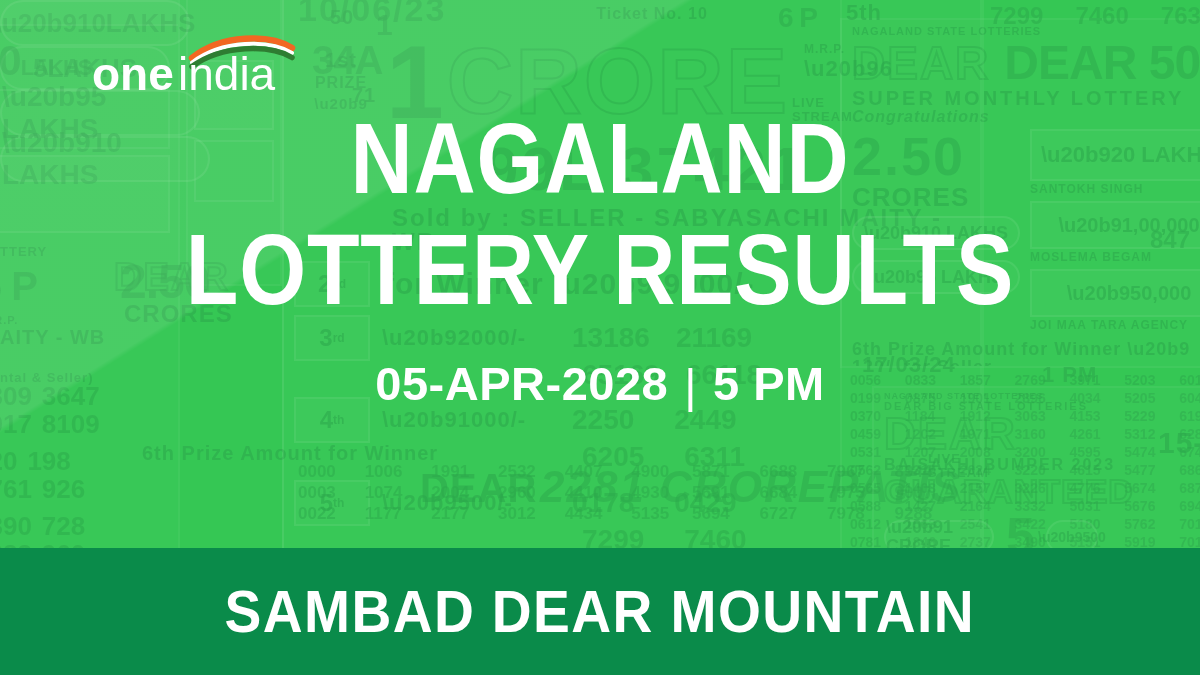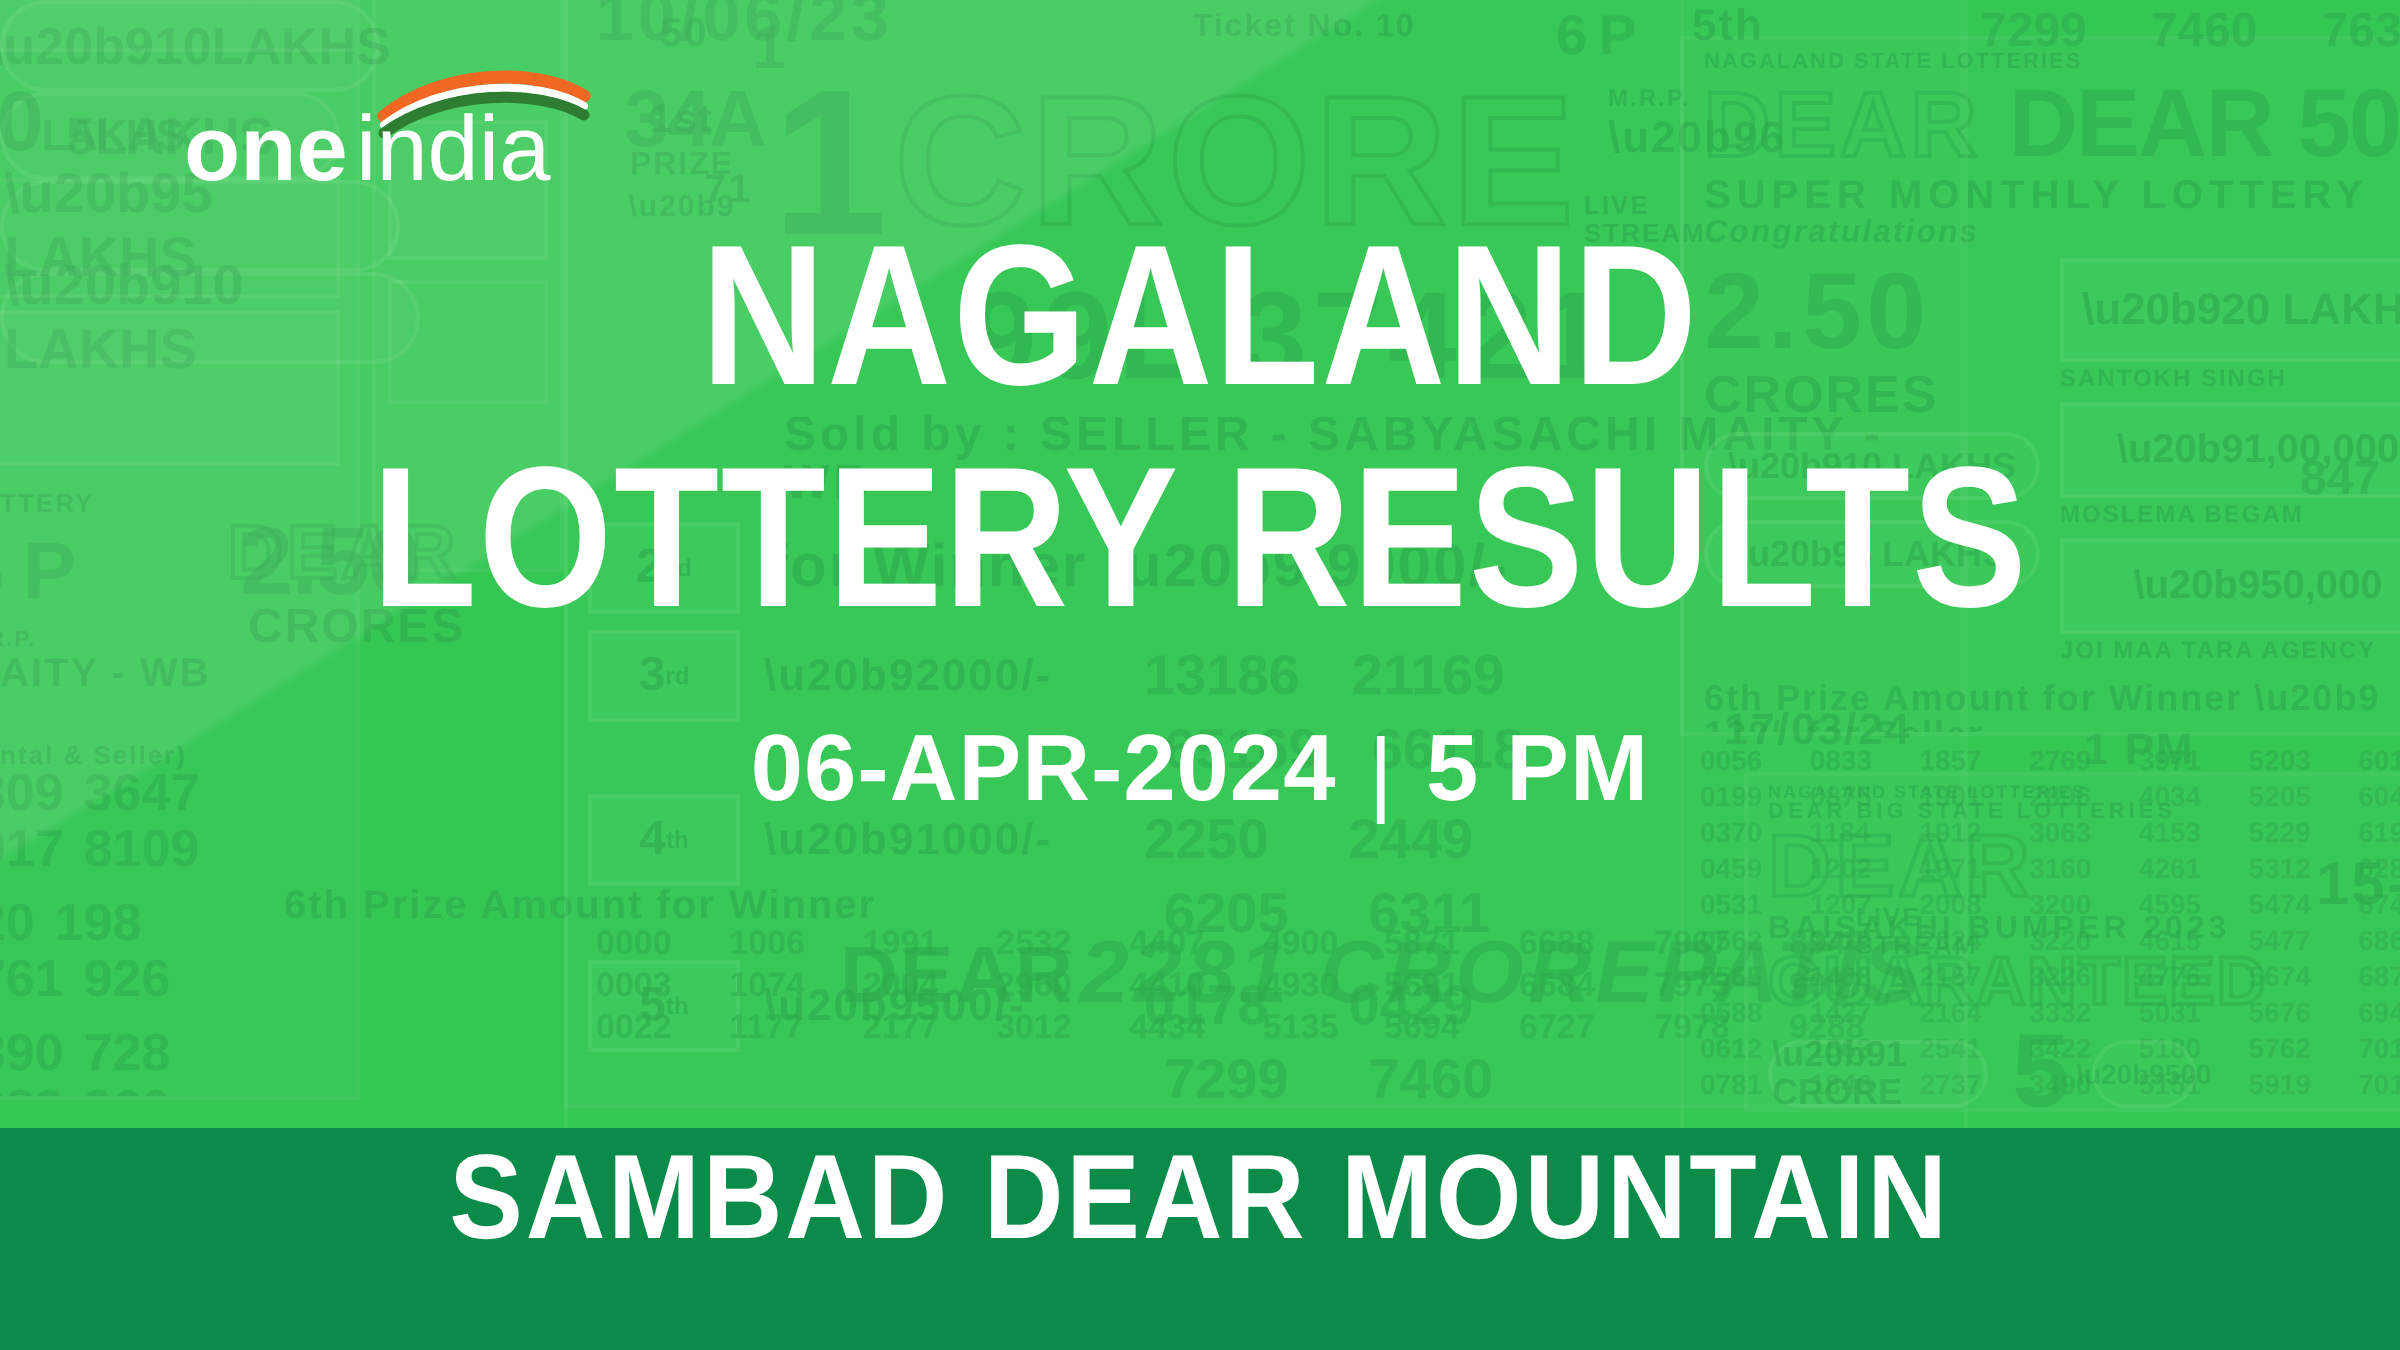--- a/index.html
+++ b/index.html
@@ -162,24 +162,25 @@
     font-weight: normal;
     transform: translateY(2px);
   }
 
   
   #bottom-bar {
     position: absolute;
     left: 0;
     bottom: 0;
     width: 1200px;
-    height: 111px;
+    height: 127px;
     background: #0A8B4A;
     z-index: 7;
     display: flex;
+    align-items: center;
     justify-content: center;
   }
   #bottom-bar-text {
     font-family: "Liberation Sans Narrow", "Liberation Sans", "DejaVu Sans Condensed", sans-serif;
     font-weight: bold;
     font-size: 60px;
     color: #ffffff;
     letter-spacing: 1.5px;
     white-space: nowrap;
     transform: scaleX(0.92);
@@ -500,21 +501,21 @@
 
       <text x="0" y="62" font-family="Liberation Sans, DejaVu Sans, sans-serif" font-size="46" font-weight="bold" fill="#FFFFFF">one</text>
       <text x="86" y="62" font-family="Liberation Sans, DejaVu Sans, sans-serif" font-size="46" font-weight="normal" fill="#FFFFFF">india</text>
     </svg>
   </div>
 
   <div id="headline">
     <div id="title-1" class="title-line">NAGALAND</div>
     <div id="title-2" class="title-line">LOTTERY RESULTS</div>
     <div id="subtitle">
-      <span>06-APR-2024</span><span class="sep">|</span><span>5 PM</span>
+      <span>05-APR-2028</span><span class="sep">|</span><span>5 PM</span>
     </div>
   </div>
 
   <div id="bottom-bar">
     <div id="bottom-bar-text">SAMBAD DEAR MOUNTAIN</div>
   </div>
 
 </div>
 
 </body></html>

